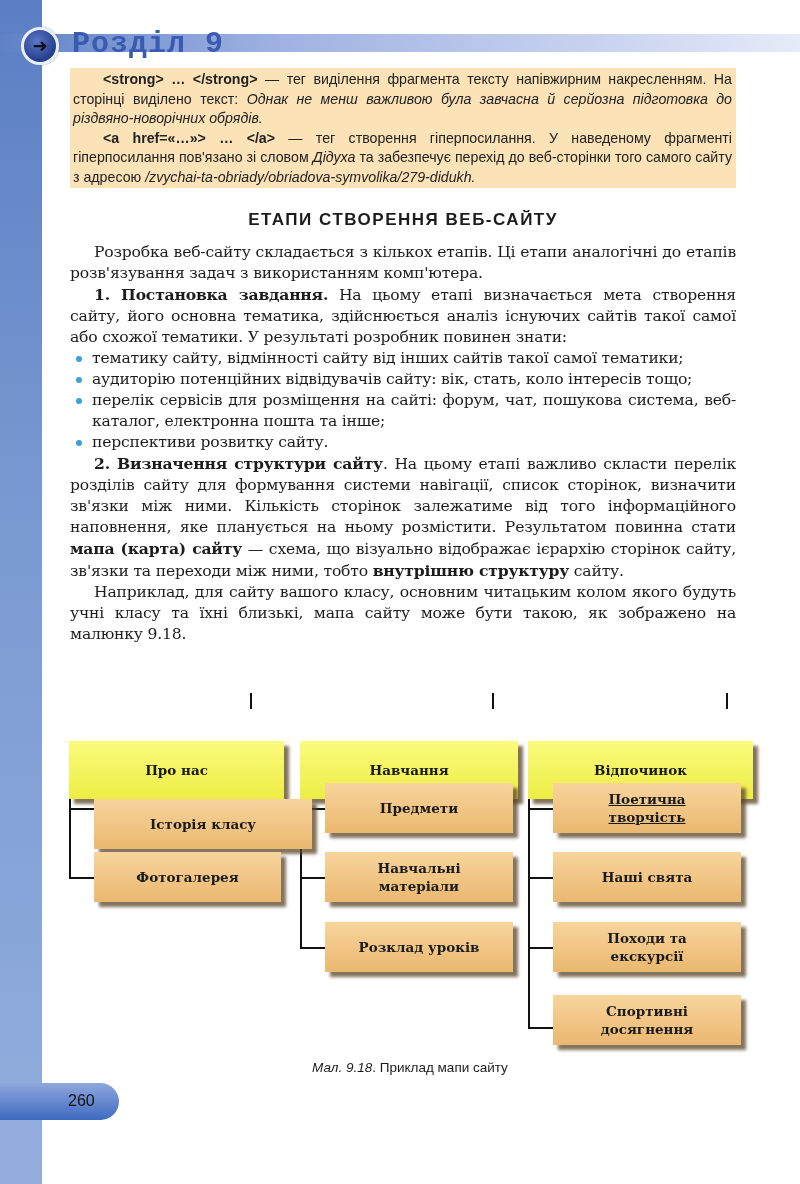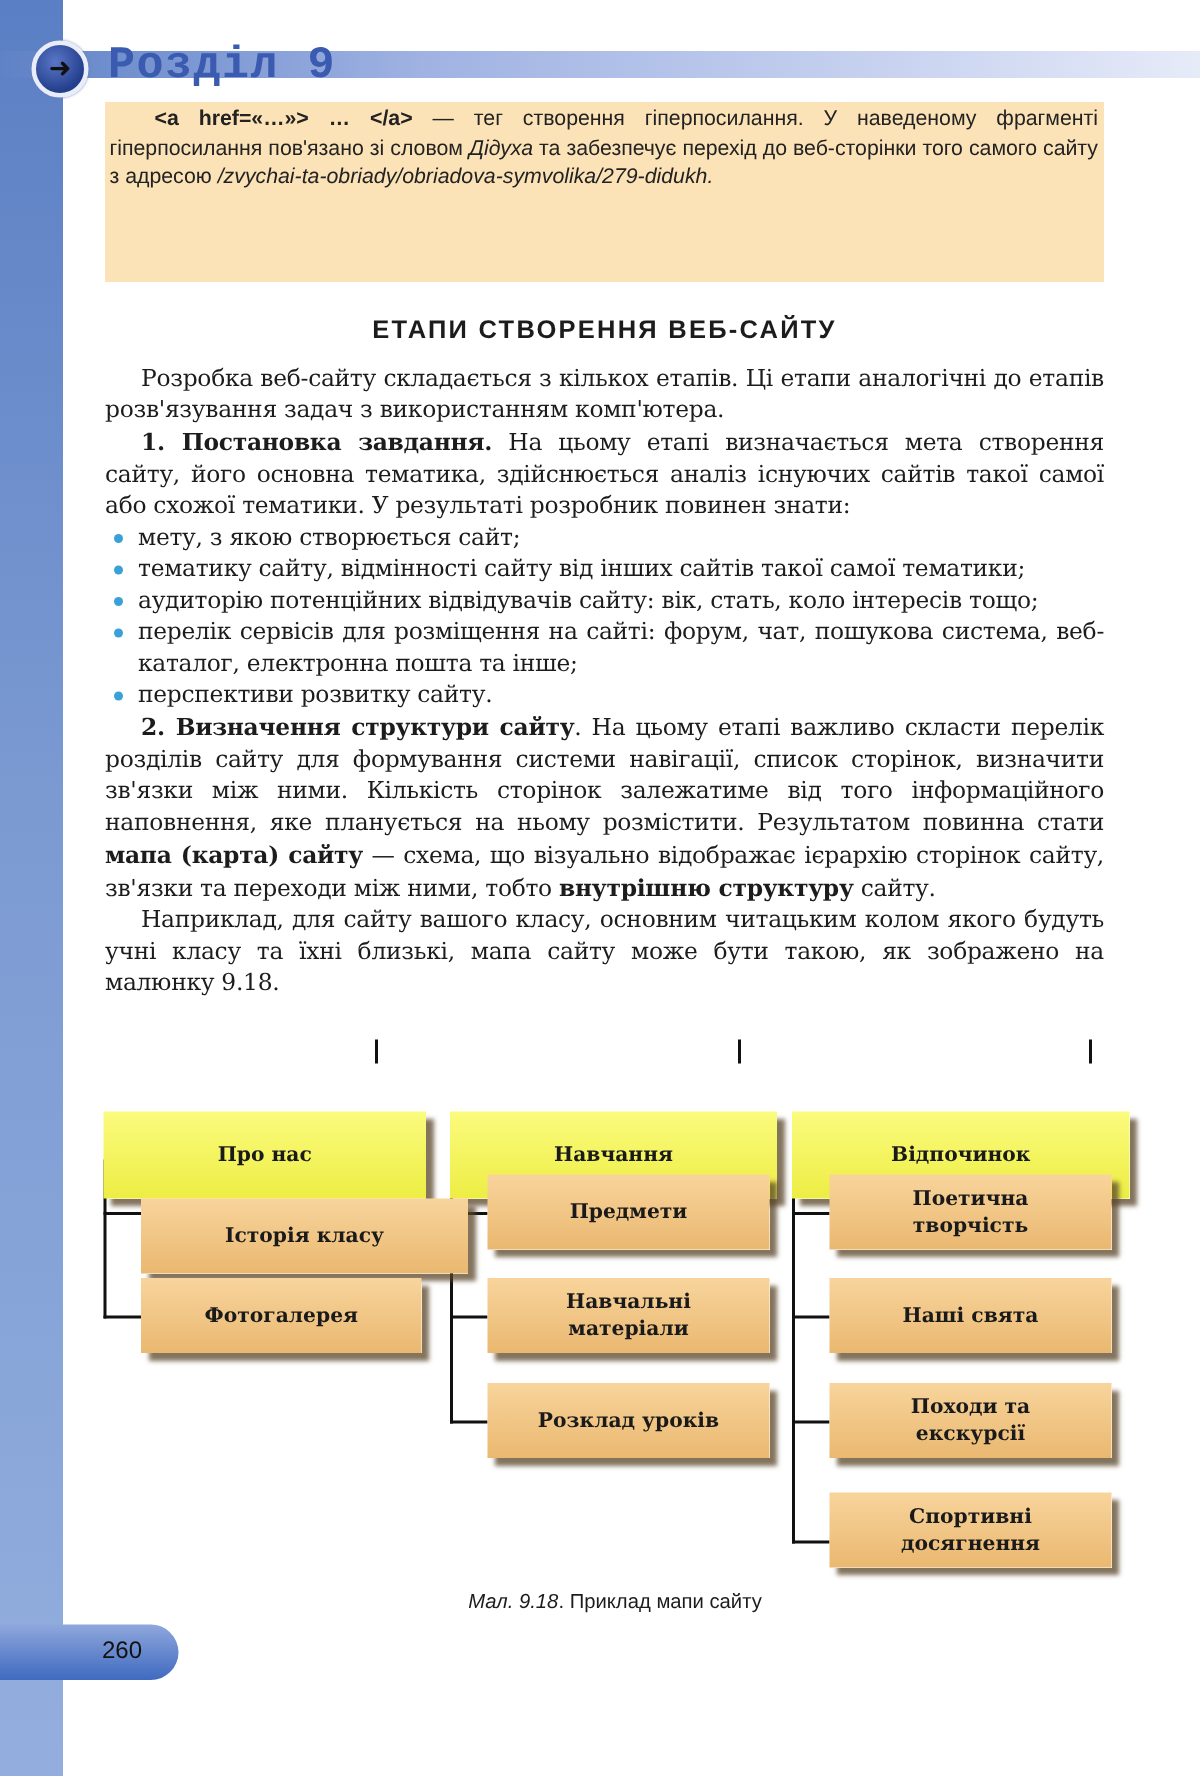--- a/index.html
+++ b/index.html
@@ -48,30 +48,30 @@
 <body>
 
 <div class="sidebar"></div>
 <div class="chapter-bar"></div>
 <div class="chapter-badge">
   <span>➜</span>
 </div>
 <div class="chapter-title">Розділ 9</div>
 
 <div class="note">
+  <p><b>&lt;strong&gt; … &lt;/strong&gt;</b><span> — тег виділення фрагмента тексту напівжирним накресленням. На сторінці виділено текст: </span><i>Однак не менш важливою була завчасна й серйозна підготовка до різдвяно-новорічних обрядів.</i></p>
   <p><b>&lt;a href=«…»&gt; … &lt;/a&gt;</b><span> — тег створення гіперпосилання. У наведеному фрагменті гіперпосилання пов'язано зі словом </span><i>Дідуха</i><span> та забезпечує перехід до веб-сторінки того самого сайту з адресою </span><i>/zvychai-ta-obriady/obriadova-symvolika/279-didukh.</i></p>
 </div>
 
 <div class="section-title">ЕТАПИ СТВОРЕННЯ ВЕБ-САЙТУ</div>
 
 <div class="body">
   <p>Розробка веб-сайту складається з кількох етапів. Ці етапи аналогічні до етапів розв'язування задач з використанням комп'ютера.</p>
   <p><b>1. Постановка завдання.</b><span> На цьому етапі визначається мета створення сайту, його основна тематика, здійснюється аналіз існуючих сайтів такої самої або схожої тематики. У результаті розробник повинен знати:</span></p>
   <ul>
-    <li>мету, з якою створюється сайт;</li>
     <li>тематику сайту, відмінності сайту від інших сайтів такої самої тематики;</li>
     <li>аудиторію потенційних відвідувачів сайту: вік, стать, коло інтересів тощо;</li>
     <li>перелік сервісів для розміщення на сайті: форум, чат, пошукова система, веб-каталог, електронна пошта та інше;</li>
     <li>перспективи розвитку сайту.</li>
   </ul>
   <p><b>2. Визначення структури сайту</b><span>. На цьому етапі важливо скласти перелік розділів сайту для формування системи навігації, список сторінок, визначити зв'язки між ними. Кількість сторінок залежатиме від того інформаційного наповнення, яке планується на ньому розмістити. Результатом повинна стати </span><b>мапа (карта) сайту</b><span> — схема, що візуально відображає ієрархію сторінок сайту, зв'язки та переходи між ними, тобто </span><b>внутрішню структуру</b><span> сайту.</span></p>
   <p>Наприклад, для сайту вашого класу, основним читацьким колом якого будуть учні класу та їхні близькі, мапа сайту може бути такою, як зображено на малюнку 9.18.</p>
 </div>
 
 <div class="map">
@@ -100,21 +100,21 @@
   <div class="node cat" style="left:240px;top:55px;width:218px;height:58px;">Навчання</div>
   <div class="node cat" style="left:468px;top:55px;width:225px;height:58px;">Відпочинок</div>
 
   <div class="node leaf" style="left:34px;top:144px;width:218px;height:50px;">Історія класу</div>
   <div class="node leaf" style="left:34px;top:197px;width:187px;height:50px;">Фотогалерея</div>
 
   <div class="node leaf" style="left:265px;top:128px;width:188px;height:50px;">Предмети</div>
   <div class="node leaf" style="left:265px;top:197px;width:188px;height:50px;padding:0 40px;box-sizing:border-box;">Навчальні матеріали</div>
   <div class="node leaf" style="left:265px;top:267px;width:188px;height:50px;">Розклад уроків</div>
 
-  <div class="node leaf" style="left:493px;top:128px;width:188px;height:50px;padding:0 50px;box-sizing:border-box;">Поетична творчість</div>
+  <div class="node leaf" style="left:493px;top:128px;width:188px;height:50px;padding:0 50px;box-sizing:border-box;text-decoration:underline;">Поетична творчість</div>
   <div class="node leaf" style="left:493px;top:197px;width:188px;height:50px;">Наші свята</div>
   <div class="node leaf" style="left:493px;top:267px;width:188px;height:50px;padding:0 50px;box-sizing:border-box;">Походи та екскурсії</div>
   <div class="node leaf" style="left:493px;top:340px;width:188px;height:50px;padding:0 50px;box-sizing:border-box;">Спортивні досягнення</div>
 </div>
 
 <div class="caption"><i>Мал. 9.18</i><span>. Приклад мапи сайту</span></div>
 
 <div class="page-tab"></div>
 <div class="page-num">260</div>
 

